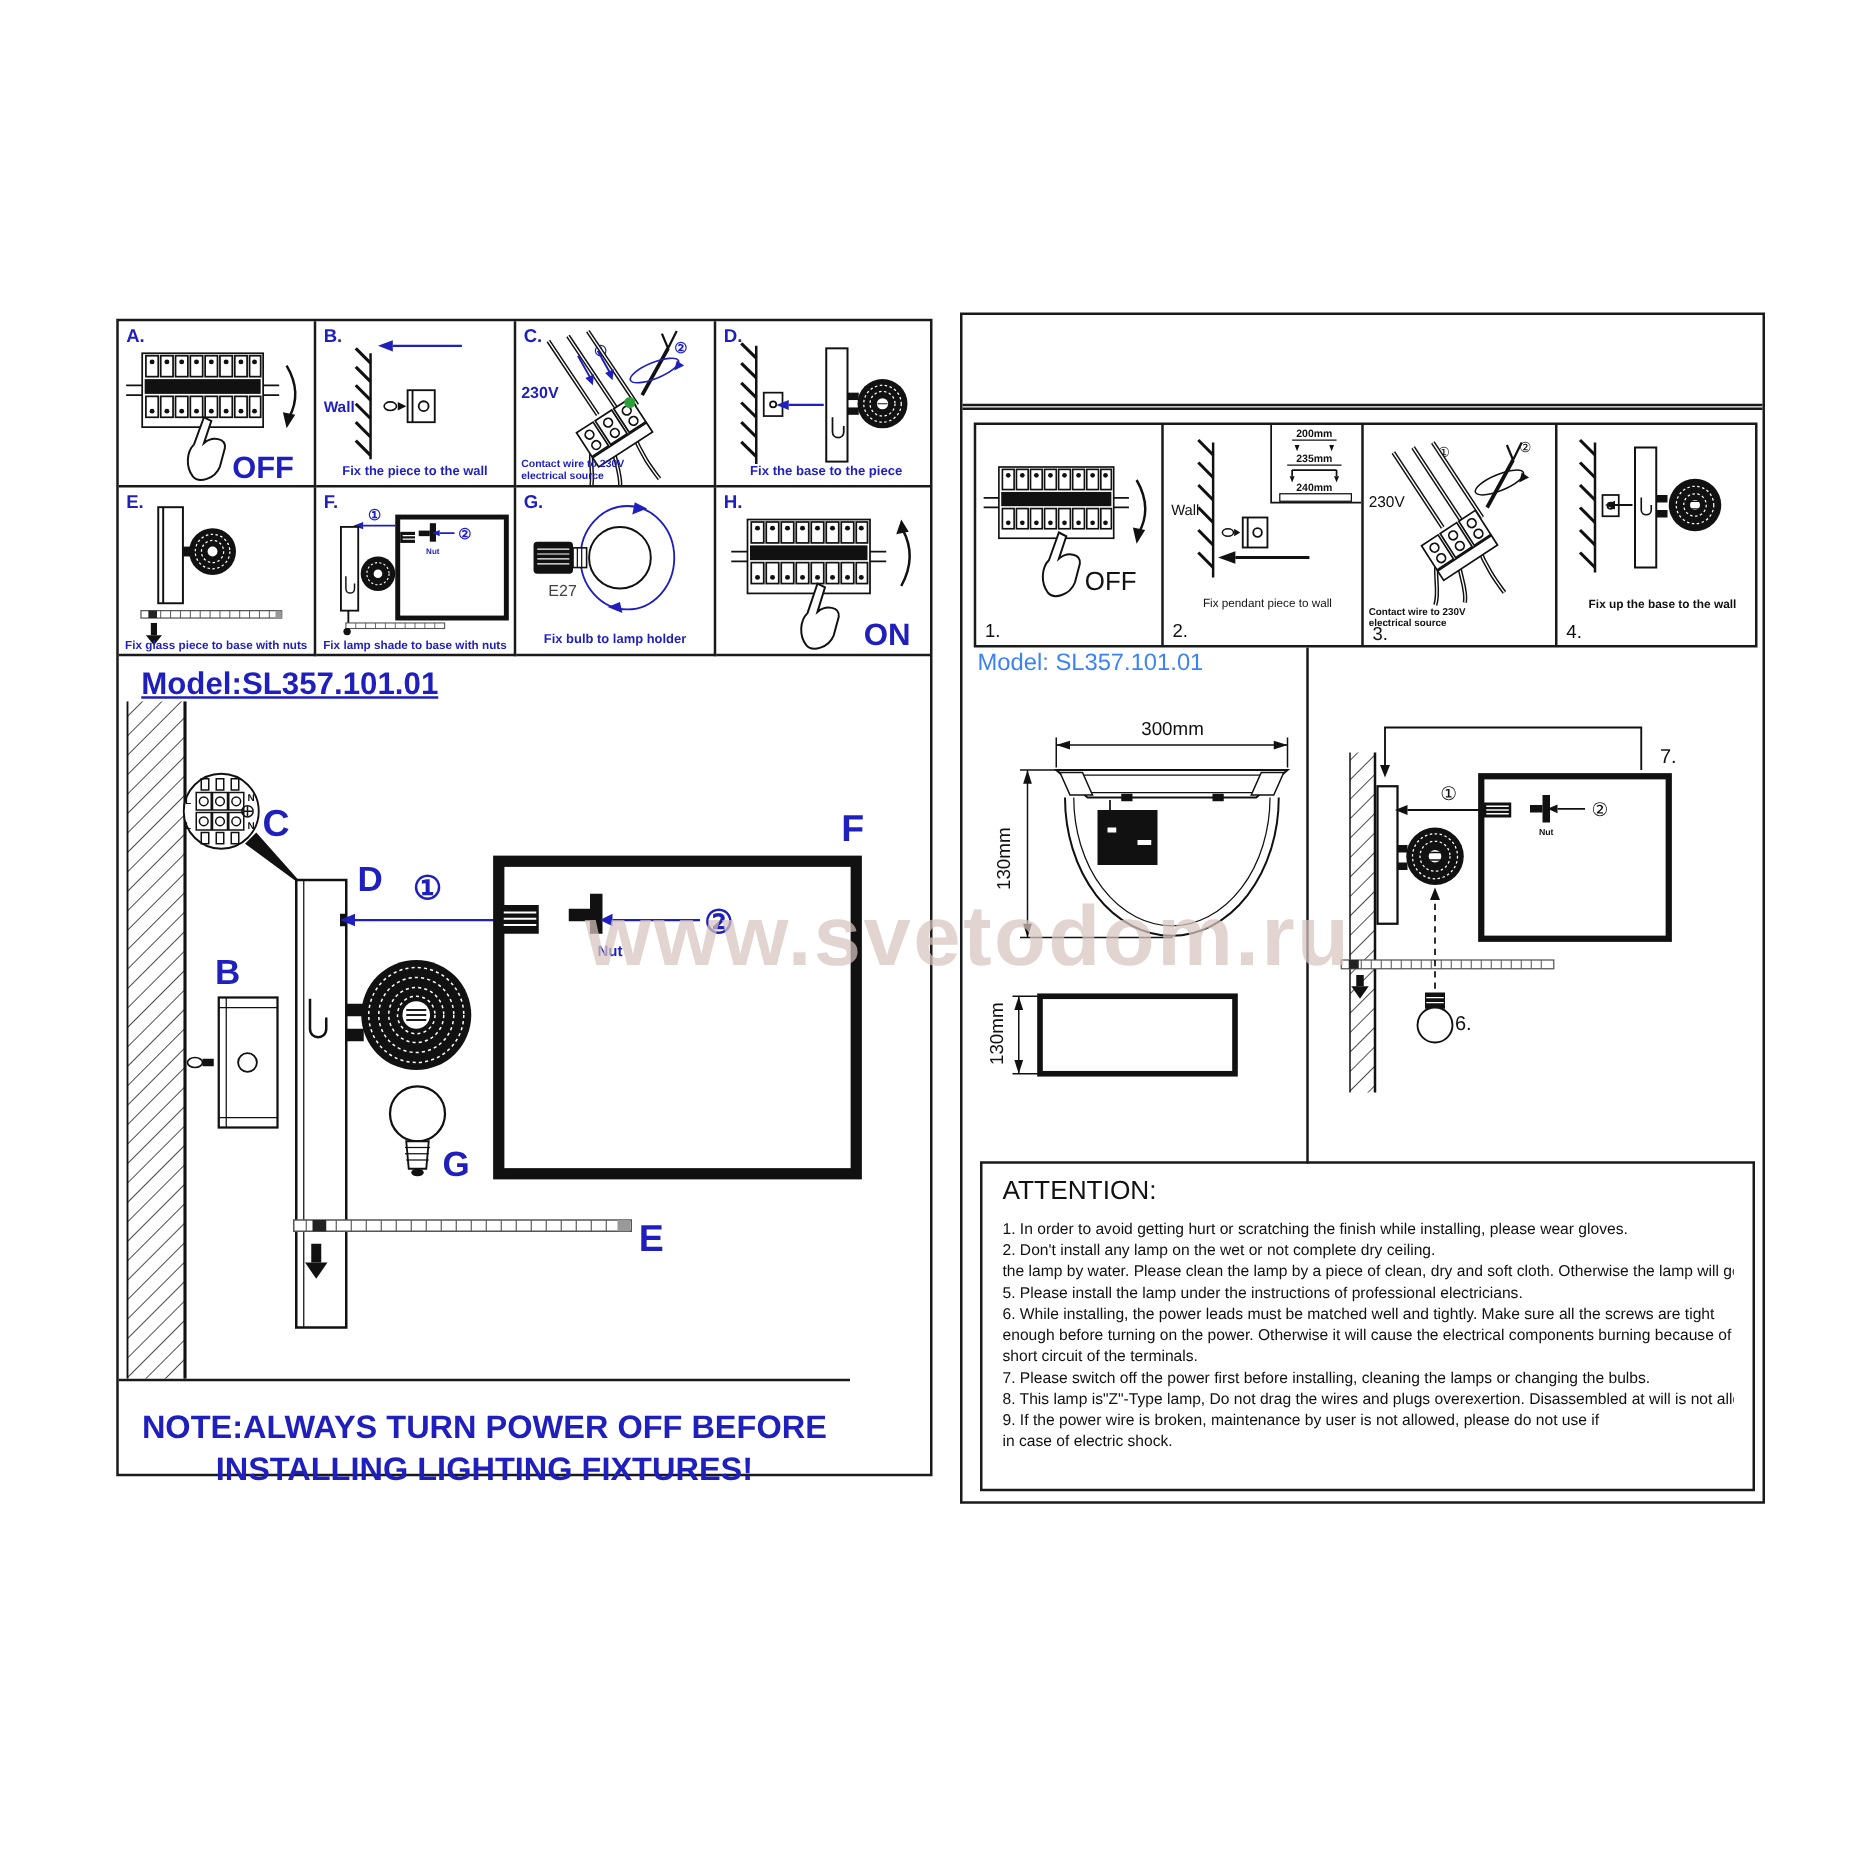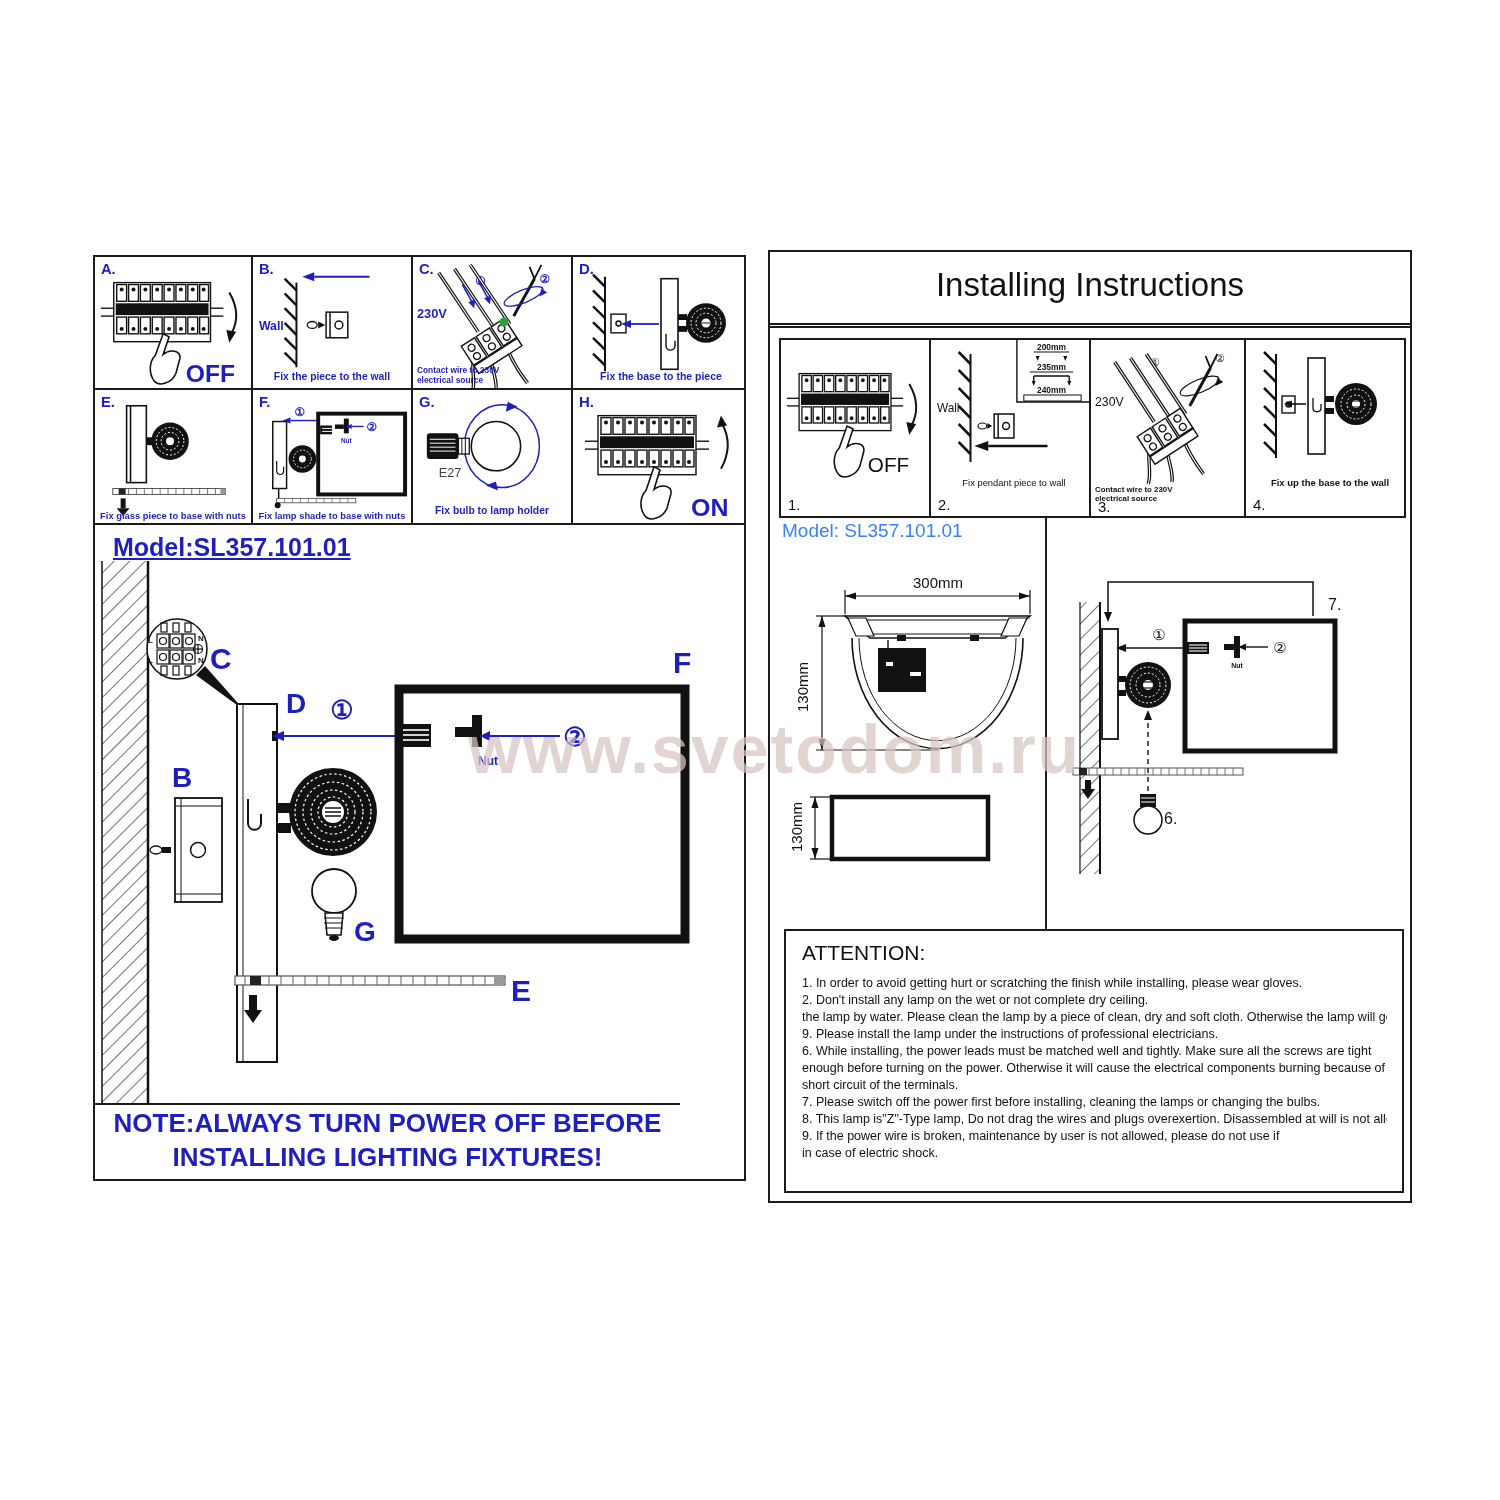--- a/index.html
+++ b/index.html
@@ -15,21 +15,21 @@
   .lgrid .cell{border-right:2px solid #1a1a1a;border-bottom:2px solid #1a1a1a;box-sizing:border-box;}
   .lgrid .cell:nth-child(4n){border-right:none;}
   .cell svg{display:block;width:100%;height:100%;}
   
   .rsteps{position:absolute;left:9px;top:86px;width:623px;height:176px;border:2px solid #1a1a1a;
           display:grid;grid-template-columns:150px 160px 155px 158px;}
   .rsteps .cell{border-right:2px solid #1a1a1a;box-sizing:border-box;}
   .rsteps .cell:last-child{border-right:none;}
   .model-blue{position:absolute;left:18px;top:276px;font-size:25px;font-weight:bold;color:#1f1fbd;text-decoration:underline;}
   .note-box{position:absolute;left:0;top:846px;width:585px;height:74px;border-top:2px solid #1a1a1a;
-            text-align:center;color:#1f1fbd;font-weight:bold;font-size:26px;line-height:34px;padding-top:1px;box-sizing:content-box;}
+            text-align:center;color:#1f1fbd;font-weight:bold;font-size:26px;line-height:34px;padding-top:19px;box-sizing:content-box;}
   .rp-title{position:absolute;left:0;top:14px;width:640px;text-align:center;font-size:33px;color:#111;}
   .dline{position:absolute;left:0;top:71px;width:640px;height:5px;border-top:2px solid #1a1a1a;border-bottom:2px solid #1a1a1a;box-sizing:border-box;}
   .rp-model{position:absolute;left:12px;top:268px;font-size:19px;color:#3b82f6;}
   .vdiv{position:absolute;left:275px;top:266px;width:2px;height:413px;background:#1a1a1a;}
   .attn{position:absolute;left:14px;top:677px;width:616px;height:260px;border:2px solid #1a1a1a;padding:0;}
   .attn-title{margin:10px 16px 0 16px;font-size:21px;color:#111;}
   .attn-lines{margin:10px 15px 0 16px;font-size:12.5px;line-height:17px;white-space:nowrap;overflow:hidden;}
   .watermark{position:absolute;left:468px;top:710px;font-size:68px;font-weight:bold;
              color:#d8c6c0;opacity:0.72;letter-spacing:2px;z-index:6;pointer-events:none;}
   svg text{font-family:"Liberation Sans",sans-serif;}
@@ -517,21 +517,20 @@
       </g>
   </svg>
 
   <div class="note-box">
     <div>NOTE:ALWAYS TURN POWER OFF BEFORE</div>
     <div>INSTALLING LIGHTING FIXTURES!</div>
   </div>
 </div>
 
 <div class="page" id="right-page">
-  <div class="rp-title">Installing Instructions</div>
   <div class="dline"></div>
 
   <div class="rsteps">
 
     <div class="cell">
       <svg viewBox="0 0 150 176" preserveAspectRatio="none">
         <g transform="translate(6,26) scale(0.95)" stroke="#111" fill="none" stroke-width="1.4">
           <line x1="0" y1="34" x2="13" y2="34"></line>
             <line x1="0" y1="42" x2="13" y2="42"></line>
           <line x1="111" y1="34" x2="124" y2="34"></line>
@@ -836,21 +835,21 @@
     </g>
     <text x="106" y="272" font-size="16" class="tk">6.</text>
   </svg>
 
   <div class="attn">
     <div class="attn-title">ATTENTION:</div>
     <div class="attn-lines">
       <div>1. In order to avoid getting hurt or scratching the finish while installing, please wear gloves.</div>
       <div>2. Don't install any lamp on the wet or not complete dry ceiling.</div>
       <div>the lamp by water. Please clean the lamp by a piece of clean, dry and soft cloth. Otherwise the lamp will get rusty.</div>
-      <div>9. Please install the lamp under the instructions of professional electricians.</div>
+      <div>5. Please install the lamp under the instructions of professional electricians.</div>
       <div>6. While installing, the power leads must be matched well and tightly. Make sure all the screws are tight</div>
       <div>enough before turning on the power. Otherwise it will cause the electrical components burning because of the</div>
       <div>short circuit of the terminals.</div>
       <div>7. Please switch off the power first before installing, cleaning the lamps or changing the bulbs.</div>
       <div>8. This lamp is"Z"-Type lamp, Do not drag the wires and plugs overexertion. Disassembled at will is not allowed.</div>
       <div>9. If the power wire is broken, maintenance by user is not allowed, please do not use if</div>
       <div>in case of electric shock.</div>
     </div>
   </div>
 </div>

